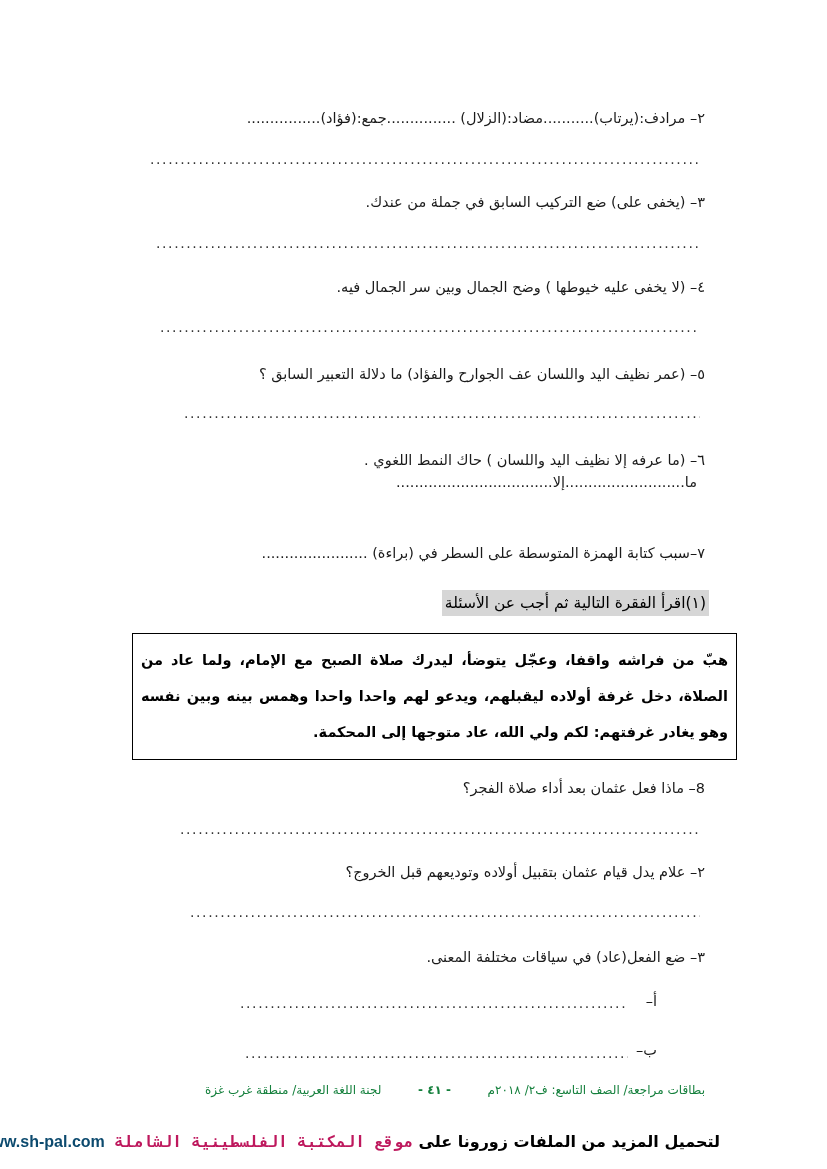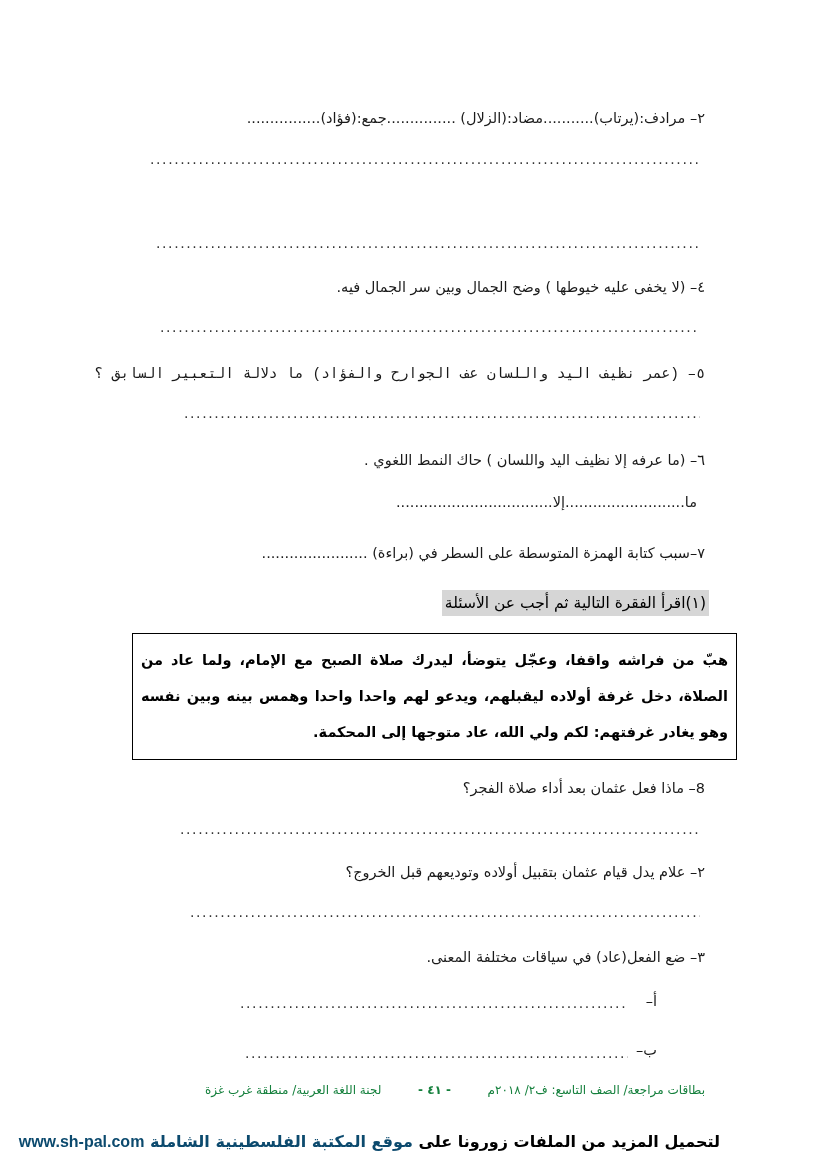--- a/index.html
+++ b/index.html
@@ -29,41 +29,42 @@
       position: absolute; left: 8px; right: 8px; top: 8px; direction: rtl; text-align: justify;
       text-align-last: right; font-weight: bold; font-size: 14.5px; line-height: 36px; color: #000;
     }
     .footer-note {
       position: absolute; direction: rtl; white-space: nowrap; font-size: 12px; line-height: 16px; color: #15803d;
     }
     .banner {
       position: absolute; top: 1131px; right: 107px; direction: rtl; white-space: nowrap;
       font-weight: bold; font-size: 16px; line-height: 22px; color: #000;
     }
-    .banner .red { color: #0c4a6e; }
+    .banner .red { color: #be185d; font-family: Liberation Mono, monospace; }
     .banner .url { color: #0c4a6e; font-family: "Liberation Sans", sans-serif; direction: ltr; unicode-bidi: embed; }
   </style>
 </head>
 <body>
 
 <div class="page">
 
   <div class="line" style="right:122px; top:108px;">٢– مرادف:(يرتاب)...........مضاد:(الزلال) ...............جمع:(فؤاد)................</div>
   <div class="dots" style="left:150px; width:550px; top:152px;">........................................................................................................................................</div>
 
+  <div class="line" style="right:122px; top:192px;">٣– (يخفى على) ضع التركيب السابق في جملة من عندك.</div>
   <div class="dots" style="left:156px; width:544px; top:236px;">........................................................................................................................................</div>
 
   <div class="line" style="right:122px; top:277px;">٤– (لا يخفى عليه خيوطها ) وضح الجمال وبين سر الجمال فيه.</div>
   <div class="dots" style="left:160px; width:540px; top:320px;">........................................................................................................................................</div>
 
-  <div class="line" style="right:122px; top:364px;font-family:Liberation Mono, monospace;">٥– (عمر نظيف اليد واللسان عف الجوارح والفؤاد) ما دلالة التعبير السابق ؟</div>
+  <div class="line" style="right:122px; top:364px;">٥– (عمر نظيف اليد واللسان عف الجوارح والفؤاد) ما دلالة التعبير السابق ؟</div>
   <div class="dots" style="left:184px; width:516px; top:406px;">........................................................................................................................................</div>
 
   <div class="line" style="right:122px; top:450px;">٦– (ما عرفه إلا نظيف اليد واللسان ) حاك النمط اللغوي .</div>
-  <div class="line" style="right:130px; top:492px;">ما..........................إلا..................................</div>
+  <div class="line" style="right:130px; top:472px;">ما..........................إلا..................................</div>
 
   <div class="line" style="right:122px; top:543px;">٧–سبب كتابة الهمزة المتوسطة على السطر في (براءة) .......................</div>
 
   <div class="heading" style="right:118px; top:590px;">(١)اقرأ الفقرة التالية ثم أجب عن الأسئلة</div>
 
   <div class="passage-box">
     <div class="passage-text">هبّ من فراشه واقفا، وعجّل يتوضأ، ليدرك صلاة الصبح مع الإمام، ولما عاد من الصلاة، دخل غرفة أولاده ليقبلهم، ويدعو لهم واحدا واحدا وهمس بينه وبين نفسه وهو يغادر غرفتهم: لكم ولي الله، عاد متوجها إلى المحكمة.</div>
   </div>
 
   <div class="line" style="right:122px; top:778px;">8– ماذا فعل عثمان بعد أداء صلاة الفجر؟</div>

